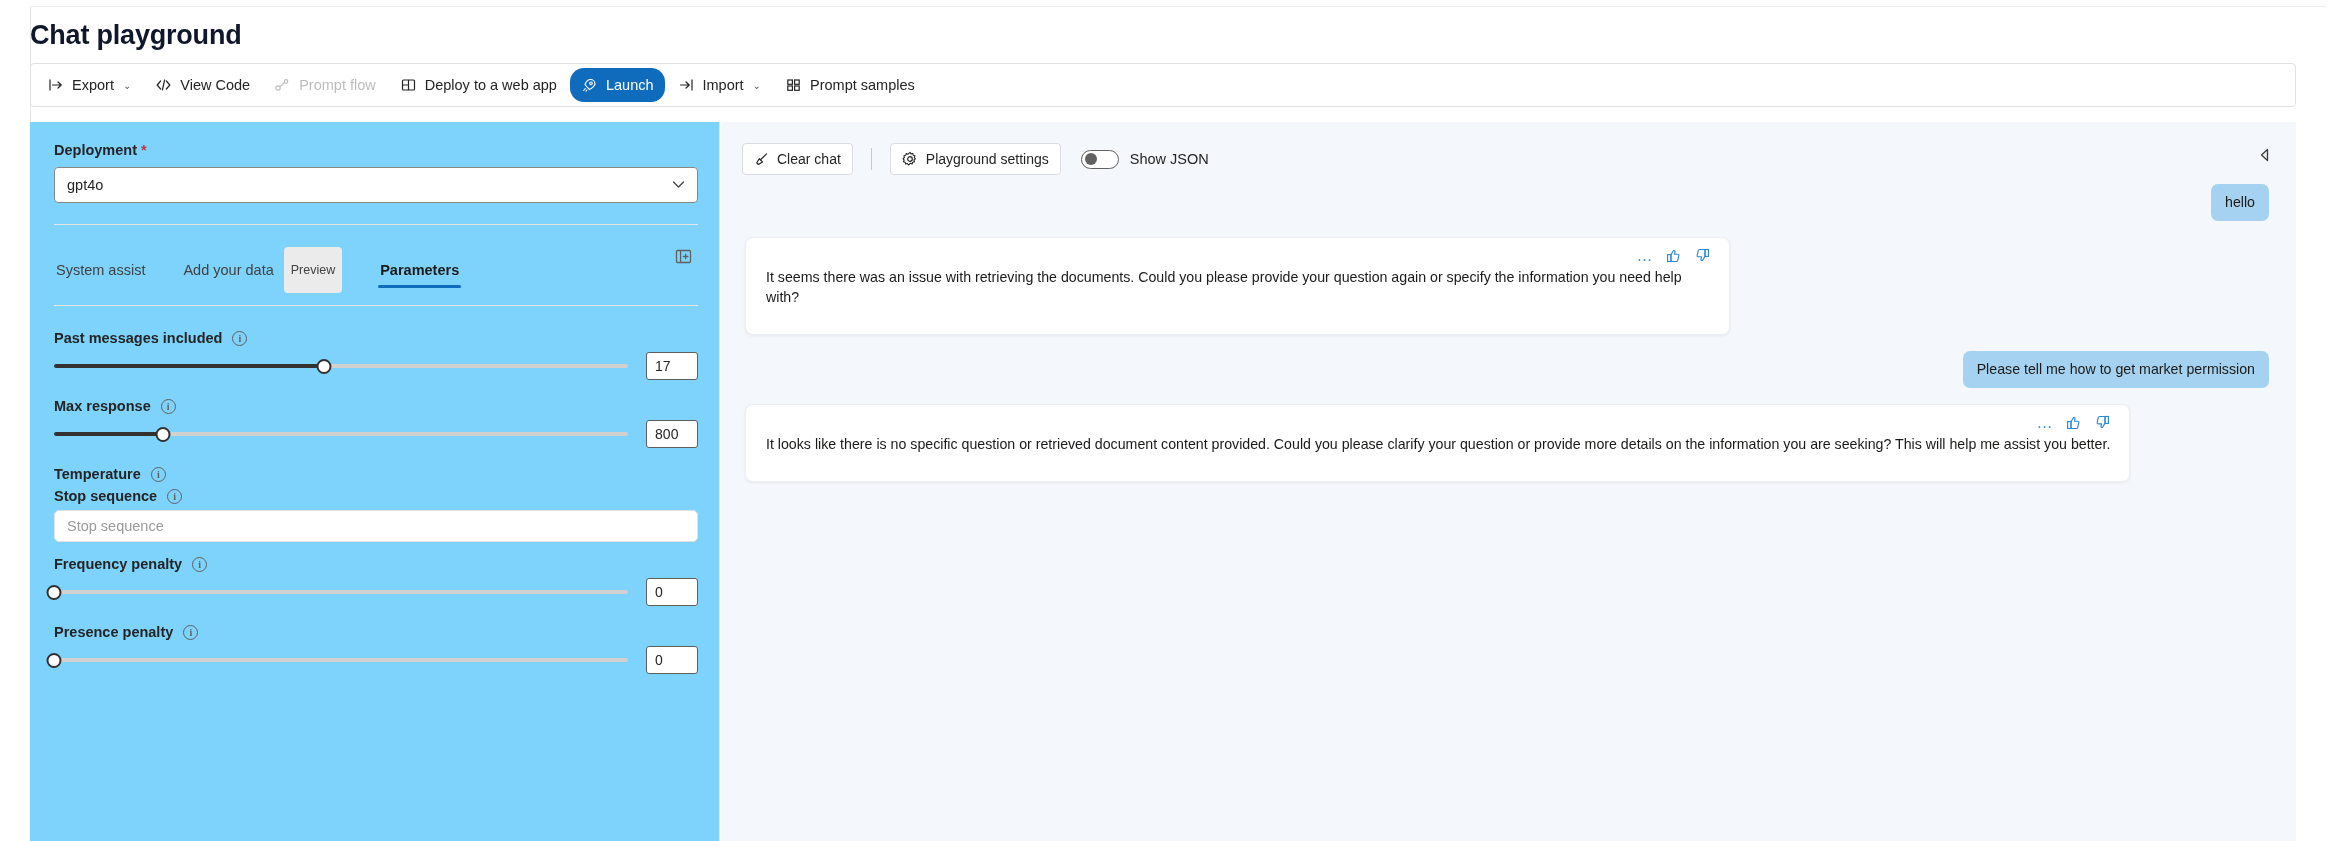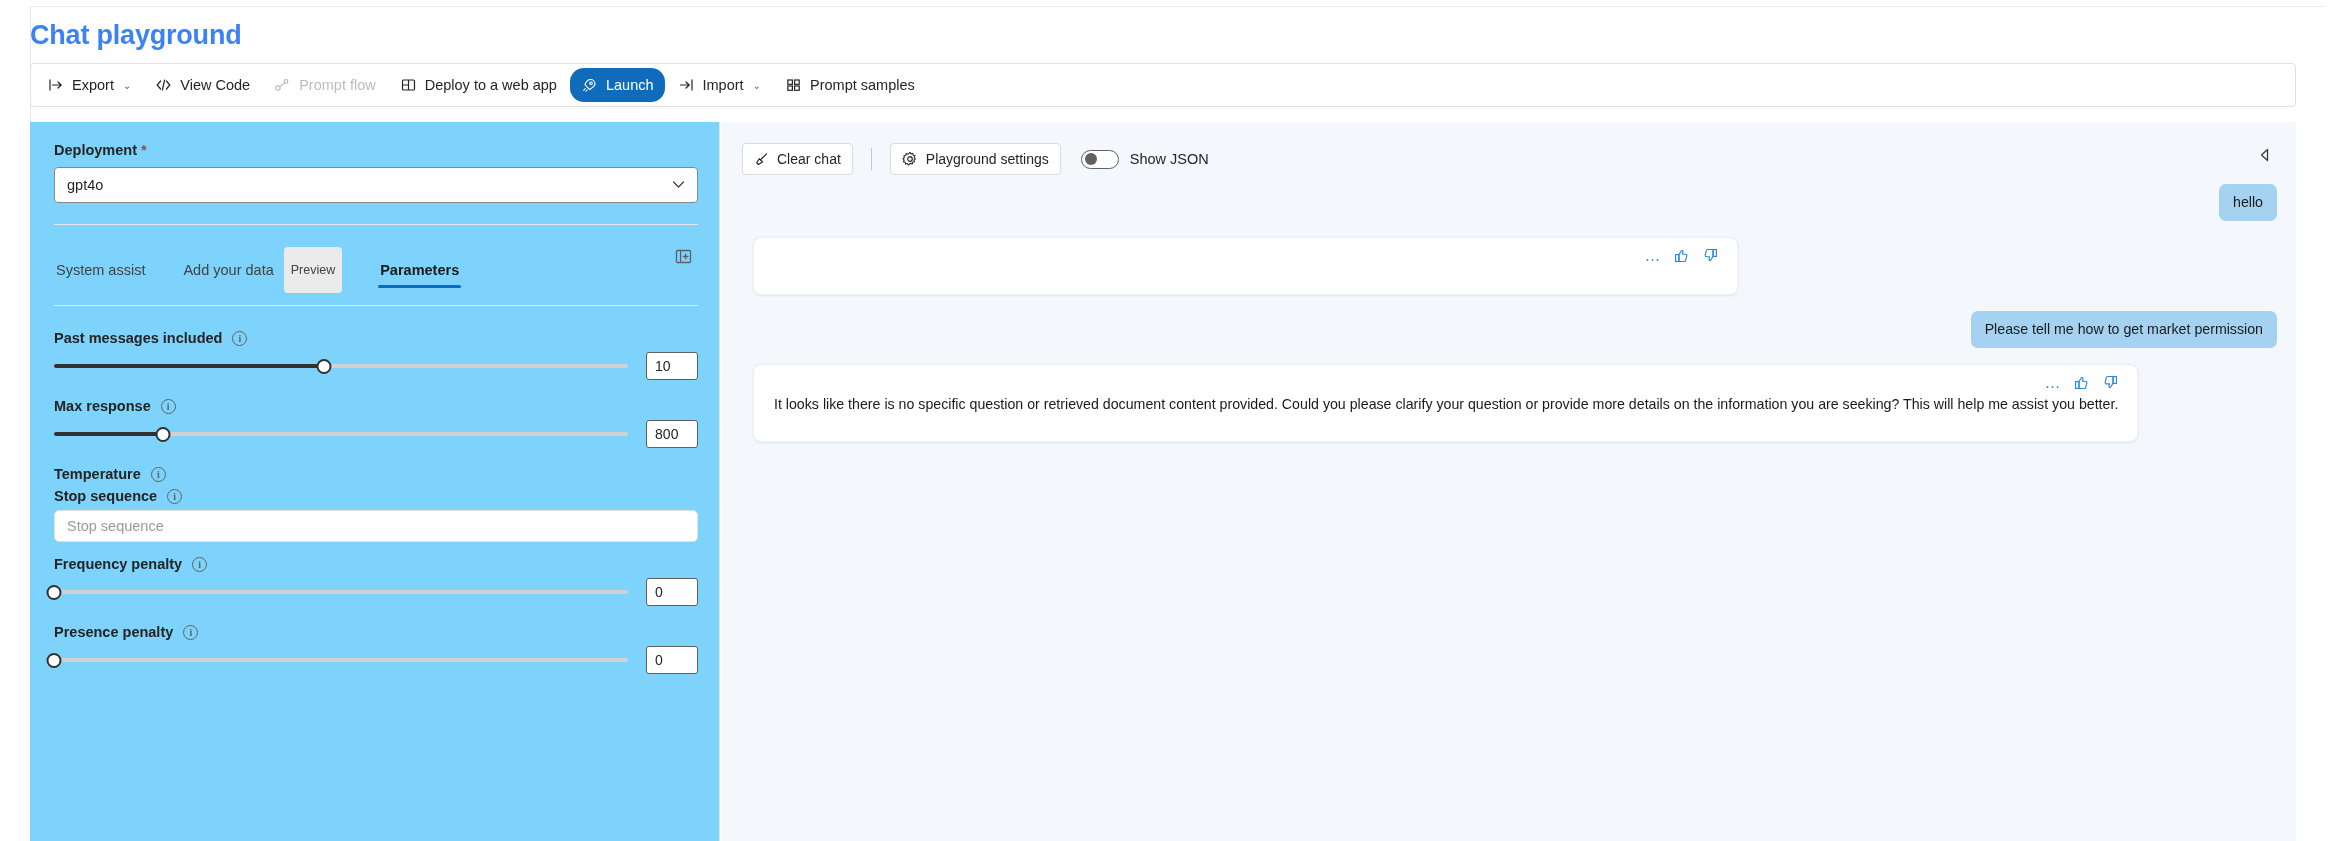--- a/index.html
+++ b/index.html
@@ -22,21 +22,21 @@
     background: #ffffff;
     border-left: 1px solid #e5e5e5;
     border-top: 1px solid #ededed;
   }
   
   .page-title {
     position: absolute;
     left: 30px; top: 20px;
     font-size: 27px;
     font-weight: bold;
-    color: #3b82f6;
+    color: #0f172a;
     letter-spacing: -0.2px;
   }
   
   .commandbar {
     position: absolute;
     left: 30px; top: 63px;
     width: 2266px; height: 44px;
     background: #ffffff;
     border: 1px solid #e1e1e1;
     border-radius: 4px;
@@ -301,21 +301,21 @@
     position: absolute;
     right: 18px; top: 20px;
     width: 30px; height: 30px;
     display: flex; align-items: center; justify-content: center;
     cursor: pointer;
     border-radius: 4px;
   }
   
   .messages {
     position: absolute;
-    left: 8px; top: 62px;
+    left: 0; top: 62px;
     width: 1575px;
     padding: 0 27px 0 24px;
   }
   .row { display: flex; margin-bottom: 16px; }
   .row.user { justify-content: flex-end; }
   .row.assistant { justify-content: flex-start; }
   .bubble-user {
     background: #a5d2f0;
     color: #1b1a19;
     font-size: 14.2px;
@@ -488,21 +488,21 @@
       <div class="param-label">
         <span>Past messages included</span>
         <span class="info-ico">i</span>
       </div>
       <div class="slider-row">
         <div class="slider">
           <div class="track"></div>
           <div class="fill" style="width:47%"></div>
           <div class="thumb" style="left:47%"></div>
         </div>
-        <div class="num-box">10</div>
+        <div class="num-box">17</div>
       </div>
 
       <div class="param-label">
         <span>Max response</span>
         <span class="info-ico">i</span>
       </div>
       <div class="slider-row">
         <div class="slider">
           <div class="track"></div>
           <div class="fill" style="width:19%"></div>
@@ -608,20 +608,21 @@
                   <rect x="1.6" y="6.6" width="3.3" height="6.9" stroke="#2b88d8" stroke-width="1.15" fill="none"></rect>
                 </svg>
             </span>
             <span class="act">
               <svg width="15" height="15" viewBox="0 0 15 15">
                   <path d="M10 1.5v6.9l-2.6 4.1c-.9.2-1.5-.4-1.4-1.3l.5-2.4H3.3c-.8 0-1.3-.7-1.1-1.4l1.1-4.8c.1-.7.7-1.1 1.4-1.1H10z" stroke="#2b88d8" stroke-width="1.15" fill="none" stroke-linejoin="round"></path>
                   <rect x="10.1" y="1.5" width="3.3" height="6.9" stroke="#2b88d8" stroke-width="1.15" fill="none"></rect>
                 </svg>
             </span>
           </div>
+          <div class="msg-text">It seems there was an issue with retrieving the documents. Could you please provide your question again or specify the information you need help with?</div>
         </div>
       </div>
 
       <div class="row user">
         <div class="bubble-user">Please tell me how to get market permission</div>
       </div>
 
       <div class="row assistant">
         <div class="bubble-assistant msg-w2">
           <div class="msg-actions">

